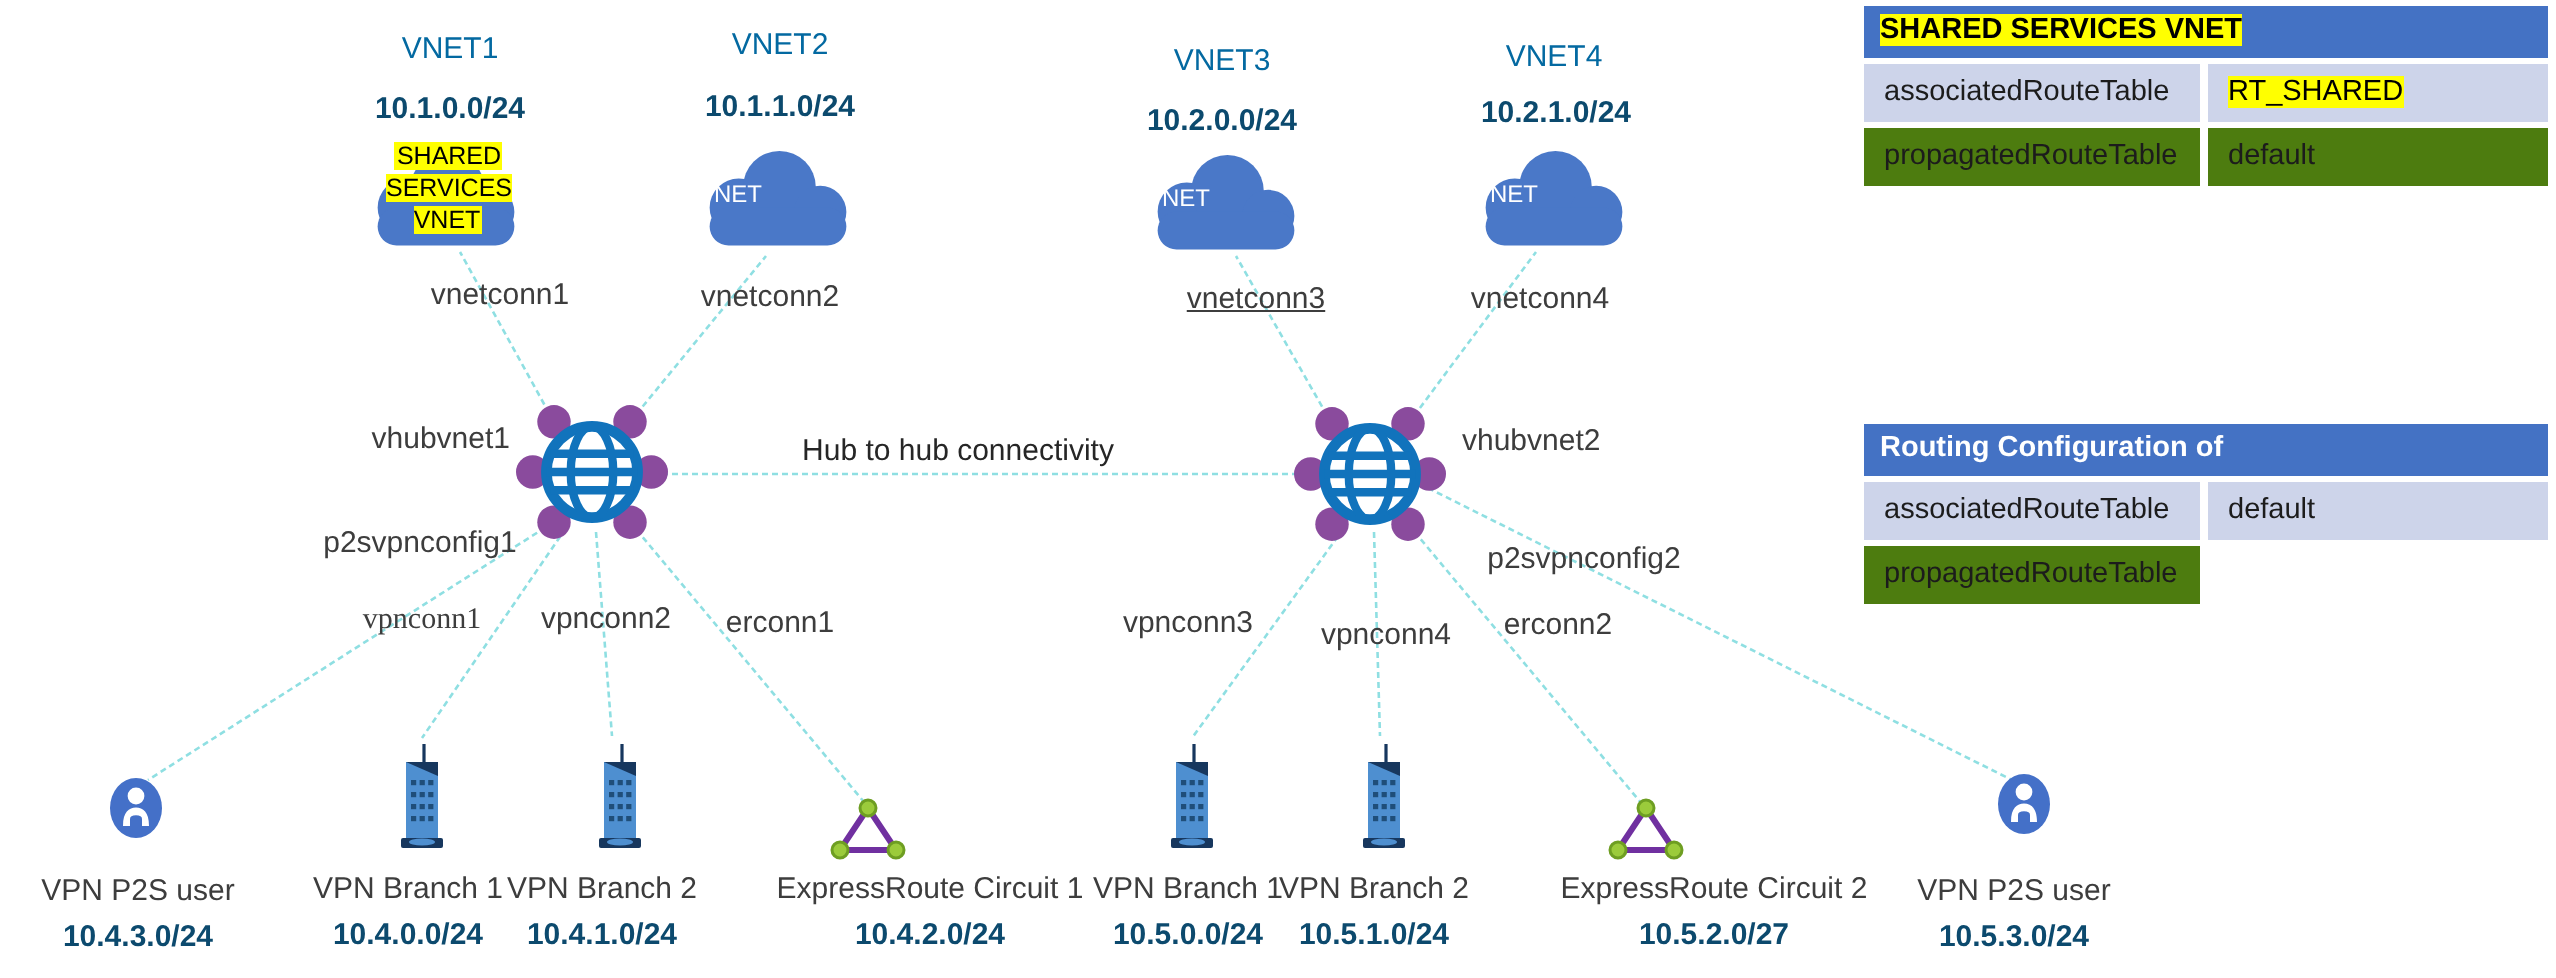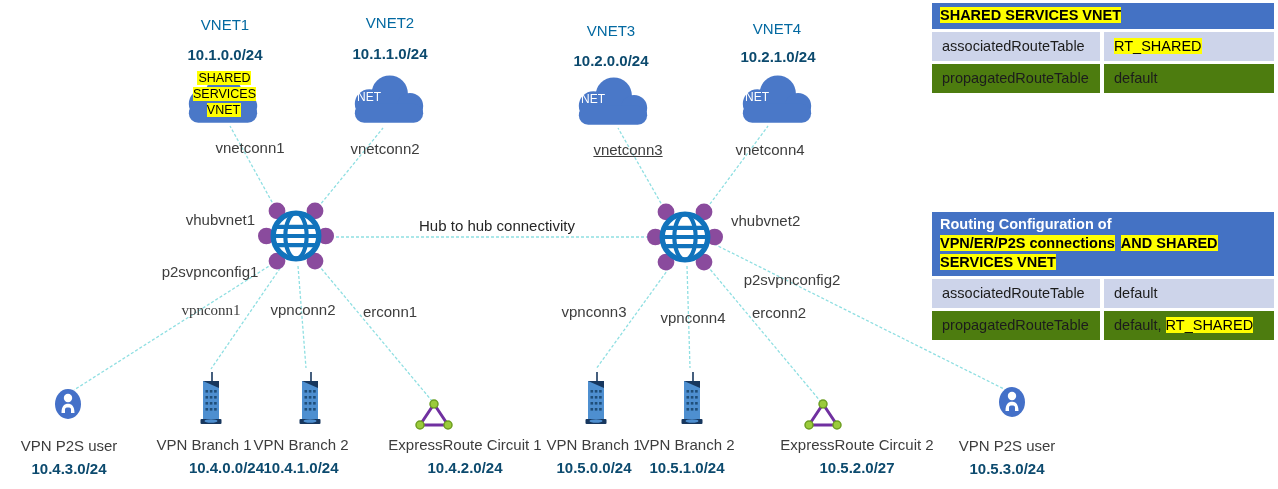--- a/index.html
+++ b/index.html
@@ -164,21 +164,21 @@
         <line x1="23" y1="62" x2="77" y2="62"></line>
       </g>
     </svg>
   </div>
   <div class="lbl right-align" style="left:143px; top:211px; width:112px;">vhubvnet1</div>
   <div class="lbl" style="left:148px; top:263px; width:124px;">p2svpnconfig1</div>
   <div class="lbl" style="left:161px; top:302px; width:100px;font-family:Liberation Serif, serif;">vpnconn1</div>
   <div class="lbl" style="left:253px; top:301px; width:100px;">vpnconn2</div>
   <div class="lbl" style="left:345px; top:303px; width:90px;">erconn1</div>
 
-  <div class="lbl" style="left:397px; top:217px; width:200px; color:#262626;">Hub to hub connectivity</div>
+  <div class="lbl" style="left:379px; top:217px; width:200px; color:#262626;">Hub to hub connectivity</div>
 
   <div class="hub" style="left:647px; top:199px;">
     <svg viewBox="0 0 100 100">
       <g stroke="#A0A0A0" stroke-width="7">
         <line x1="50" y1="50" x2="11" y2="50"></line>
           <line x1="50" y1="50" x2="89" y2="50"></line>
         <line x1="50" y1="50" x2="25" y2="17"></line>
           <line x1="50" y1="50" x2="75" y2="17"></line>
         <line x1="50" y1="50" x2="25" y2="83"></line>
           <line x1="50" y1="50" x2="75" y2="83"></line>
@@ -233,21 +233,21 @@
           <rect x="18.1" y="30" width="2.6" height="2.6"></rect>
         <rect x="9.5" y="36" width="2.6" height="2.6"></rect>
           <rect x="13.8" y="36" width="2.6" height="2.6"></rect>
           <rect x="18.1" y="36" width="2.6" height="2.6"></rect>
       </g>
       <rect x="4.5" y="47" width="21" height="5" rx="1" fill="#17375E"></rect>
       <ellipse cx="15" cy="49" rx="6.5" ry="1.8" fill="#4E8FD0"></ellipse>
     </svg>
   </div>
   <div class="lbl" style="left:144px; top:436px; width:120px;">VPN Branch 1</div>
-  <div class="lbl subnet" style="left:144px; top:459px; width:120px;text-align:right;">10.4.0.0/24</div>
+  <div class="lbl subnet" style="left:144px; top:459px; width:120px;">10.4.0.0/24</div>
 
   <div class="branch-icon" style="left:295px; top:369px;">
     <svg viewBox="0 0 30 54">
       <line x1="16" y1="0" x2="16" y2="10" stroke="#17375E" stroke-width="1.6"></line>
       <rect x="7" y="9" width="16" height="38" fill="#4E8FD0"></rect>
       <polygon points="7,9 23,9 23,16" fill="#17375E"></polygon>
       <g fill="#1F4E79">
         <rect x="9.5" y="18" width="2.6" height="2.6"></rect>
           <rect x="13.8" y="18" width="2.6" height="2.6"></rect>
           <rect x="18.1" y="18" width="2.6" height="2.6"></rect>
@@ -368,27 +368,25 @@
       <div class="rt-row row-even">
         <div class="rt-cell rt-key">propagatedRouteTable</div>
         <div class="rt-cell rt-val"><span>default</span><span class="hl"></span></div>
       </div>
     </div>
   </div>
 
   <div class="rt-table" style="left:932px; top:212px;">
     <div class="rt-header">
       <div><span>Routing Configuration of</span></div>
-      <div><span class="hl">VPN/ER/P2S connections</span><span class="hl gap">AND  SHARED  SERVICES  VNET</span></div>
     </div>
     <div class="rt-body">
       <div class="rt-row row-odd">
         <div class="rt-cell rt-key">associatedRouteTable</div>
         <div class="rt-cell rt-val"><span>default</span><span class="hl"></span></div>
       </div>
       <div class="rt-row row-even">
         <div class="rt-cell rt-key">propagatedRouteTable</div>
-        <div class="rt-cell rt-val"><span>default, </span><span class="hl">RT_SHARED</span></div>
       </div>
     </div>
   </div>
 
 </div>
 
 </body></html>

